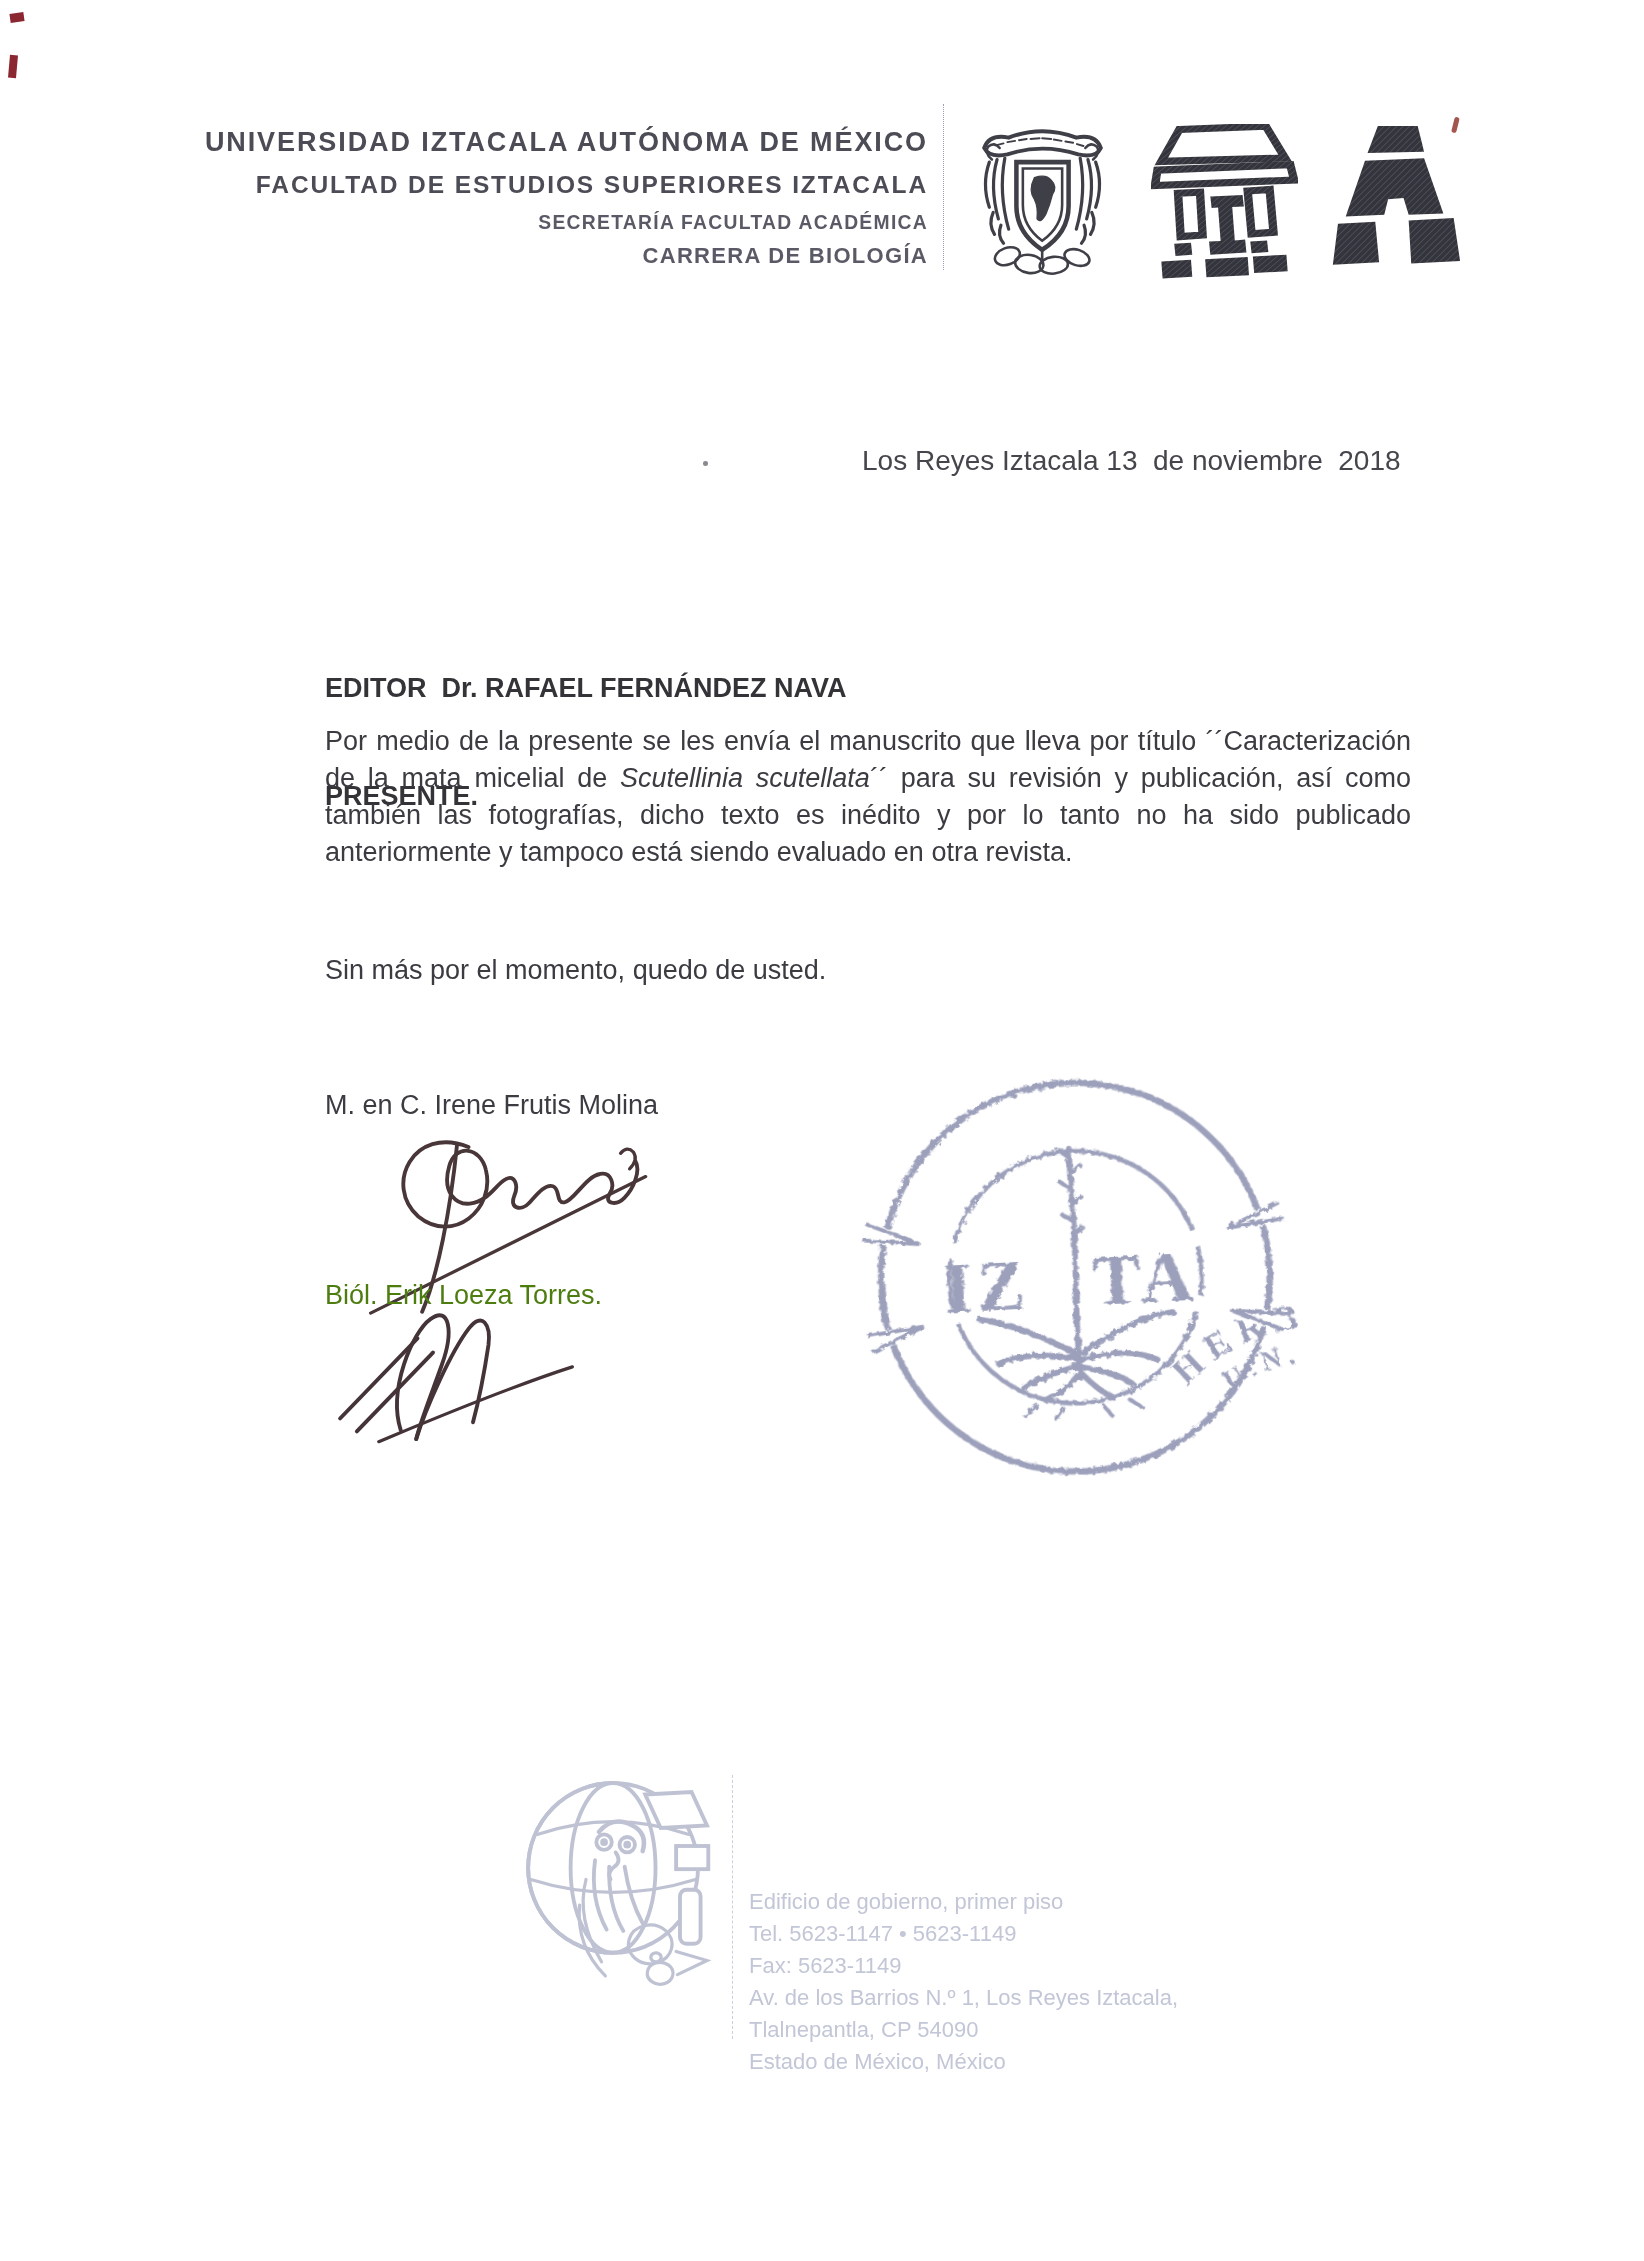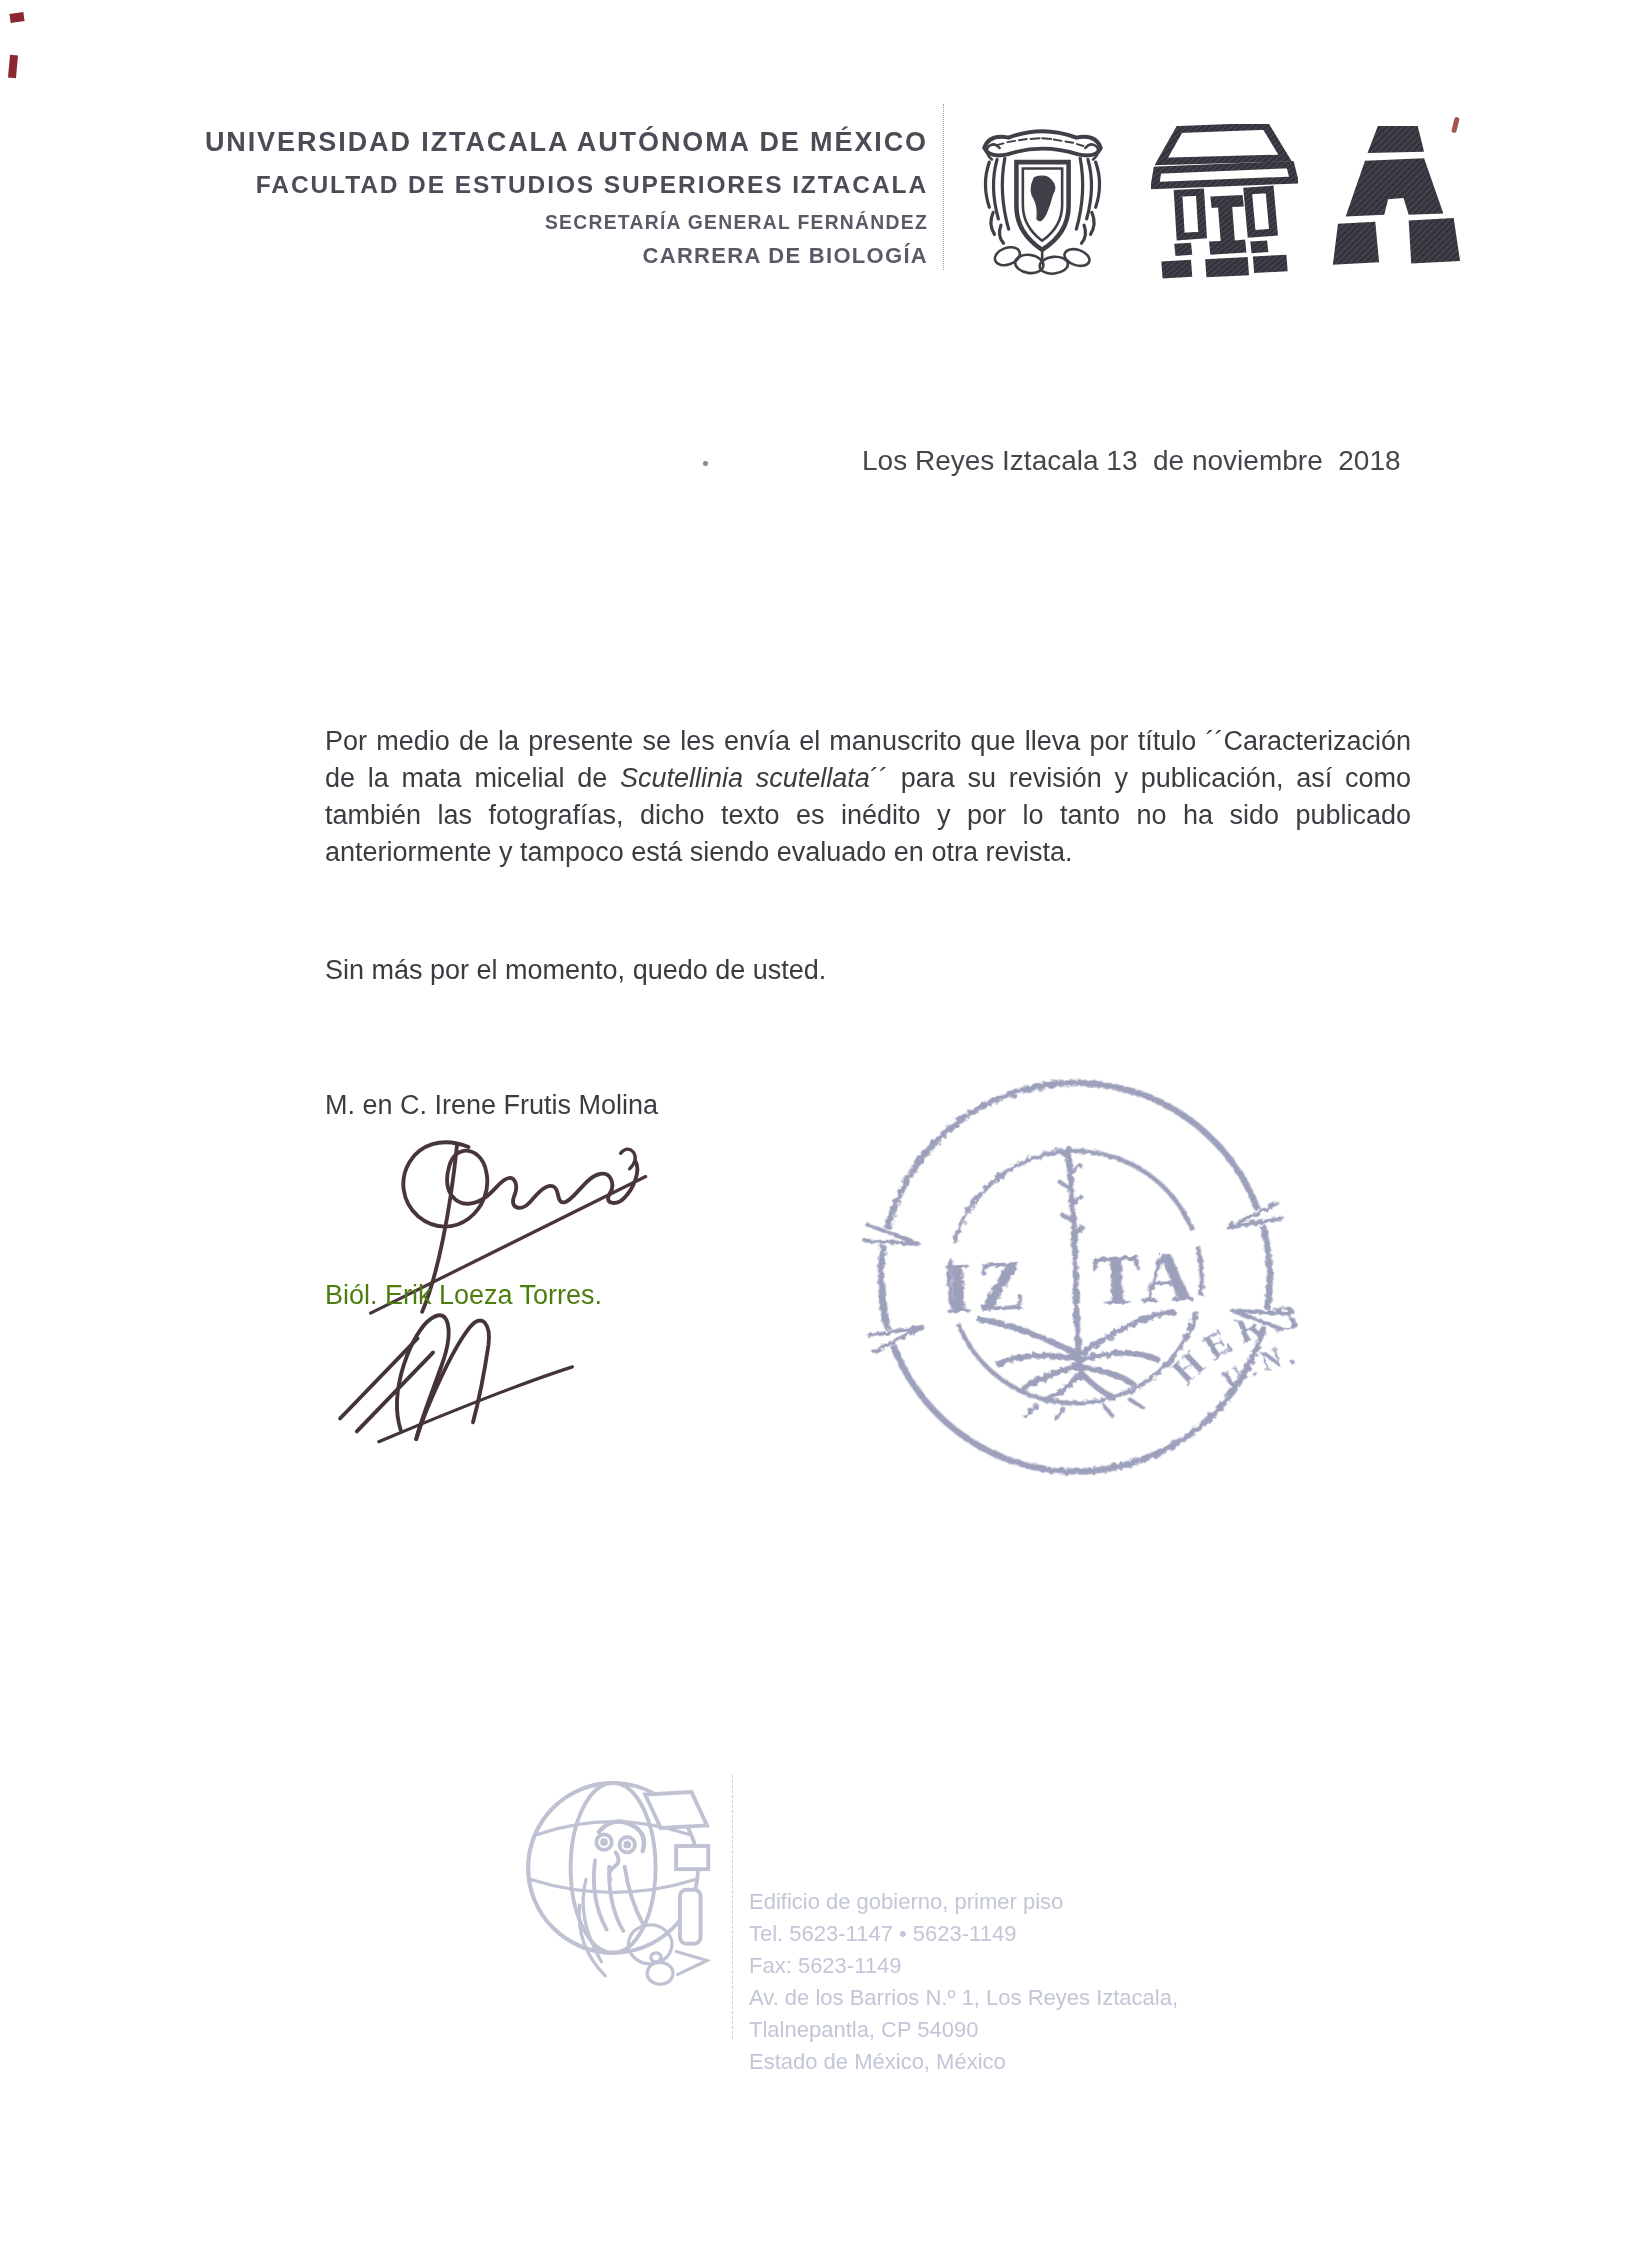--- a/index.html
+++ b/index.html
@@ -39,21 +39,21 @@
 
 <div id="page">
 
   <div class="art" style="left:10.3px;top:13px;width:14px;height:9px;transform:rotate(-8deg);"></div>
   <div class="art" style="left:9px;top:55px;width:7.7px;height:23px;transform:rotate(5deg);"></div>
   <div class="art2" style="left:1453px;top:117px;width:5.2px;height:15.5px;transform:rotate(14deg);border-radius:2.6px;"></div>
 
   <div class="org-block">
     <div class="org-l1">UNIVERSIDAD IZTACALA AUTÓNOMA DE MÉXICO</div>
     <div class="org-l2">FACULTAD DE ESTUDIOS SUPERIORES IZTACALA</div>
-    <div class="org-l3">SECRETARÍA GENERAL FERNÁNDEZ</div>
+    <div class="org-l3">SECRETARÍA FACULTAD ACADÉMICA</div>
     <div class="org-l4">CARRERA DE BIOLOGÍA</div>
   </div>
 
   <div class="hdr-divider"></div>
 
   <svg class="logo" style="left:970px;top:122px;" width="145" height="155" viewBox="0 0 225 240">
     <g stroke="#3f3f47" fill="none" stroke-width="5" stroke-linecap="round">
 
       <path d="M22,40 Q30,18 60,24 Q112,4 165,24 Q195,18 203,40 Q196,56 168,50 Q112,32 58,50 Q30,56 22,40 Z" stroke-width="6"></path>
       <path d="M40,36 l12,-3 M58,31 l12,-2 M76,28 l12,-2 M94,26 l14,-1 M112,25 l14,1 M130,27 l12,2 M148,30 l12,2 M166,34 l10,3" stroke-width="3"></path>
@@ -107,20 +107,24 @@
       <polygon points="80,0 142,0 152,40 64,42"></polygon>
       <path d="M60,54 L152,50 L182,136 L128,138 L120,112 L96,114 L90,138 L30,141 Z"></path>
       <polygon points="18,152 76,149 82,212 10,216"></polygon>
       <polygon points="128,147 198,143 208,210 132,214"></polygon>
     </g>
   </svg>
 
   <div class="date-dot"></div>
   <div class="dateline">Los Reyes Iztacala 13  de noviembre  2018</div>
 
+  <div class="recipient">
+    <div>EDITOR  Dr. RAFAEL FERNÁNDEZ NAVA</div>
+    <div>PRESENTE.</div>
+  </div>
 
   <div class="bodypara"><span>Por medio de la presente se les envía el manuscrito que lleva por título ´´Caracterización de la mata micelial de </span><span class="species">Scutellinia scutellata</span><span>´´ para su revisión y publicación, así como también las fotografías, dicho texto es inédito y por lo tanto no ha sido publicado anteriormente y tampoco está siendo evaluado en otra revista.</span></div>
 
   <div class="closing">Sin más por el momento, quedo de usted.</div>
 
   <div class="signer1">M. en C. Irene Frutis Molina</div>
 
   <svg class="sig" style="left:359px;top:1107px;" width="306" height="219" viewBox="0 0 475 340">
     <g stroke="#483638" stroke-width="6" fill="none" stroke-linecap="round">
       <path d="M18,320 L445,108" stroke-width="5"></path>

